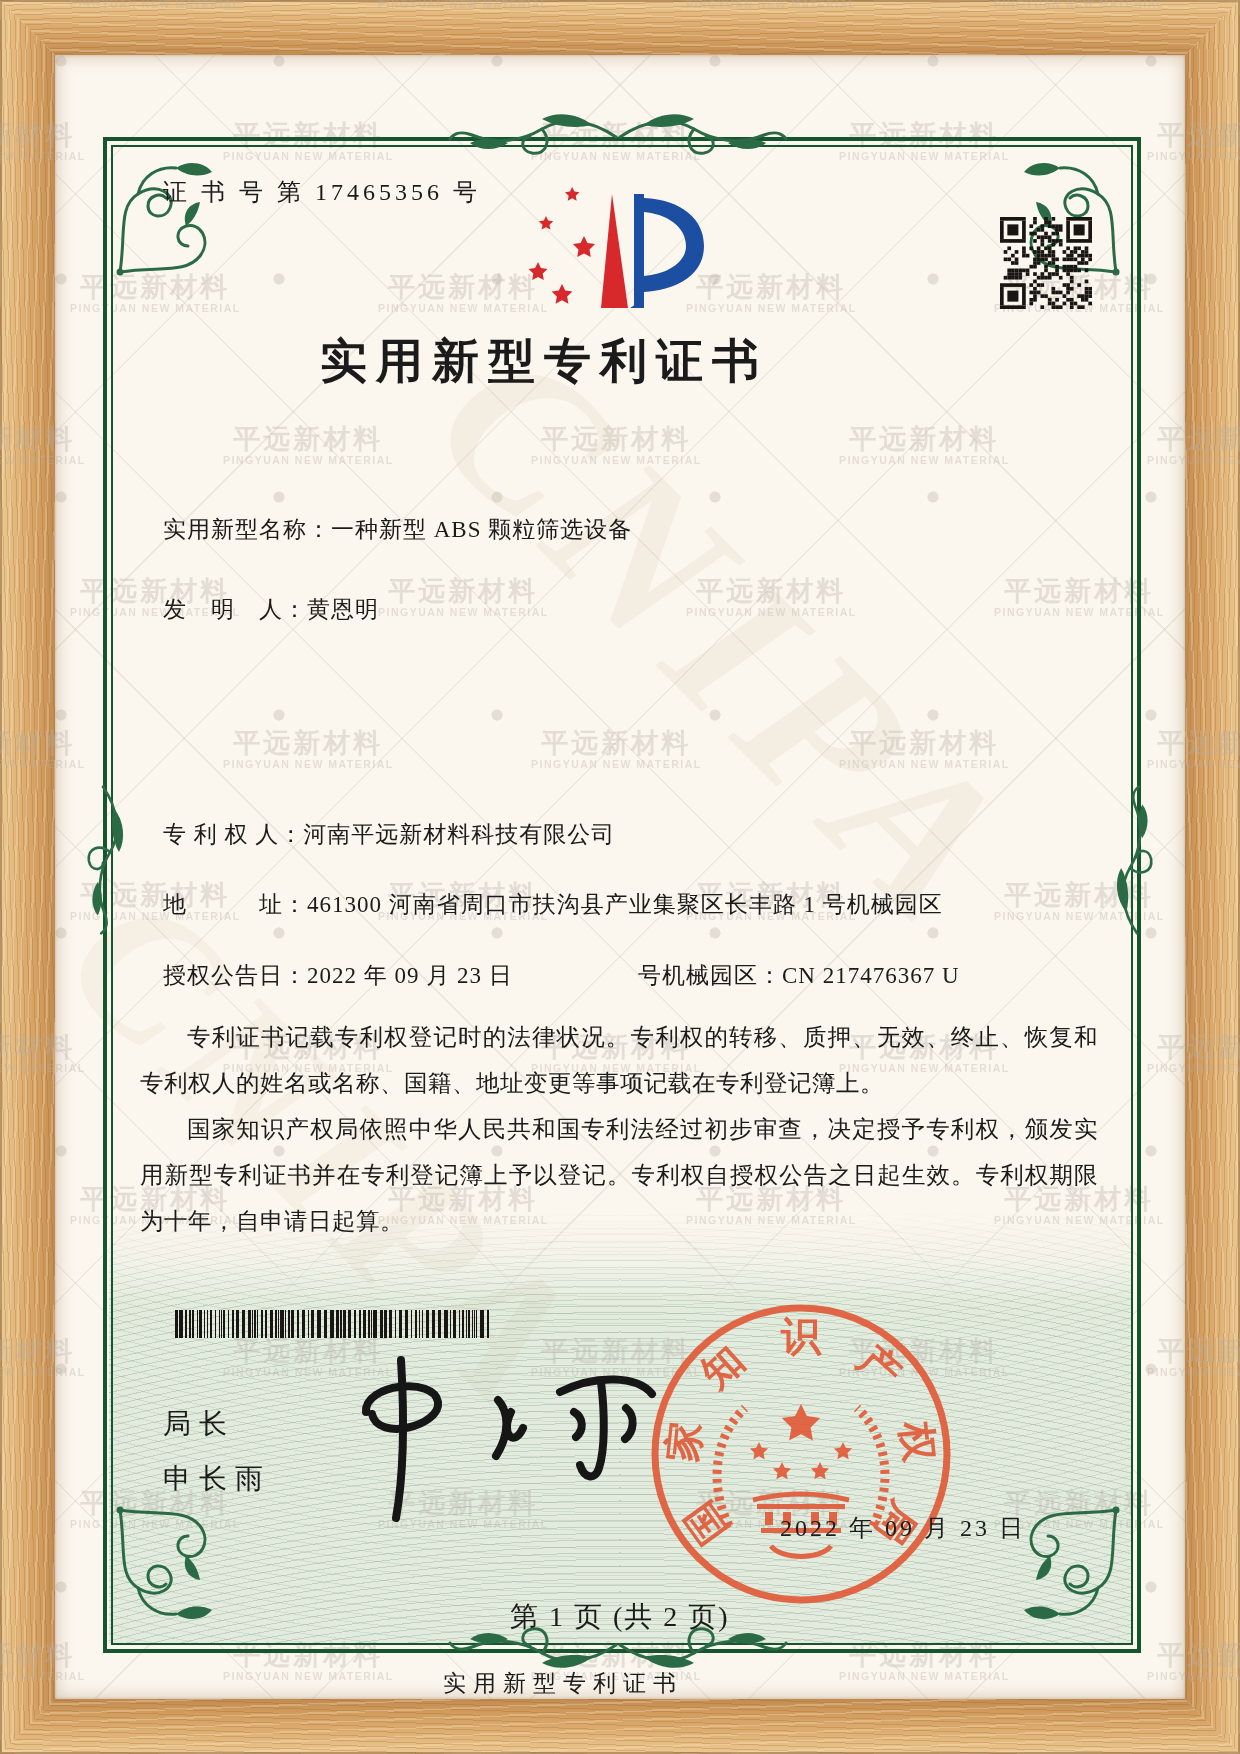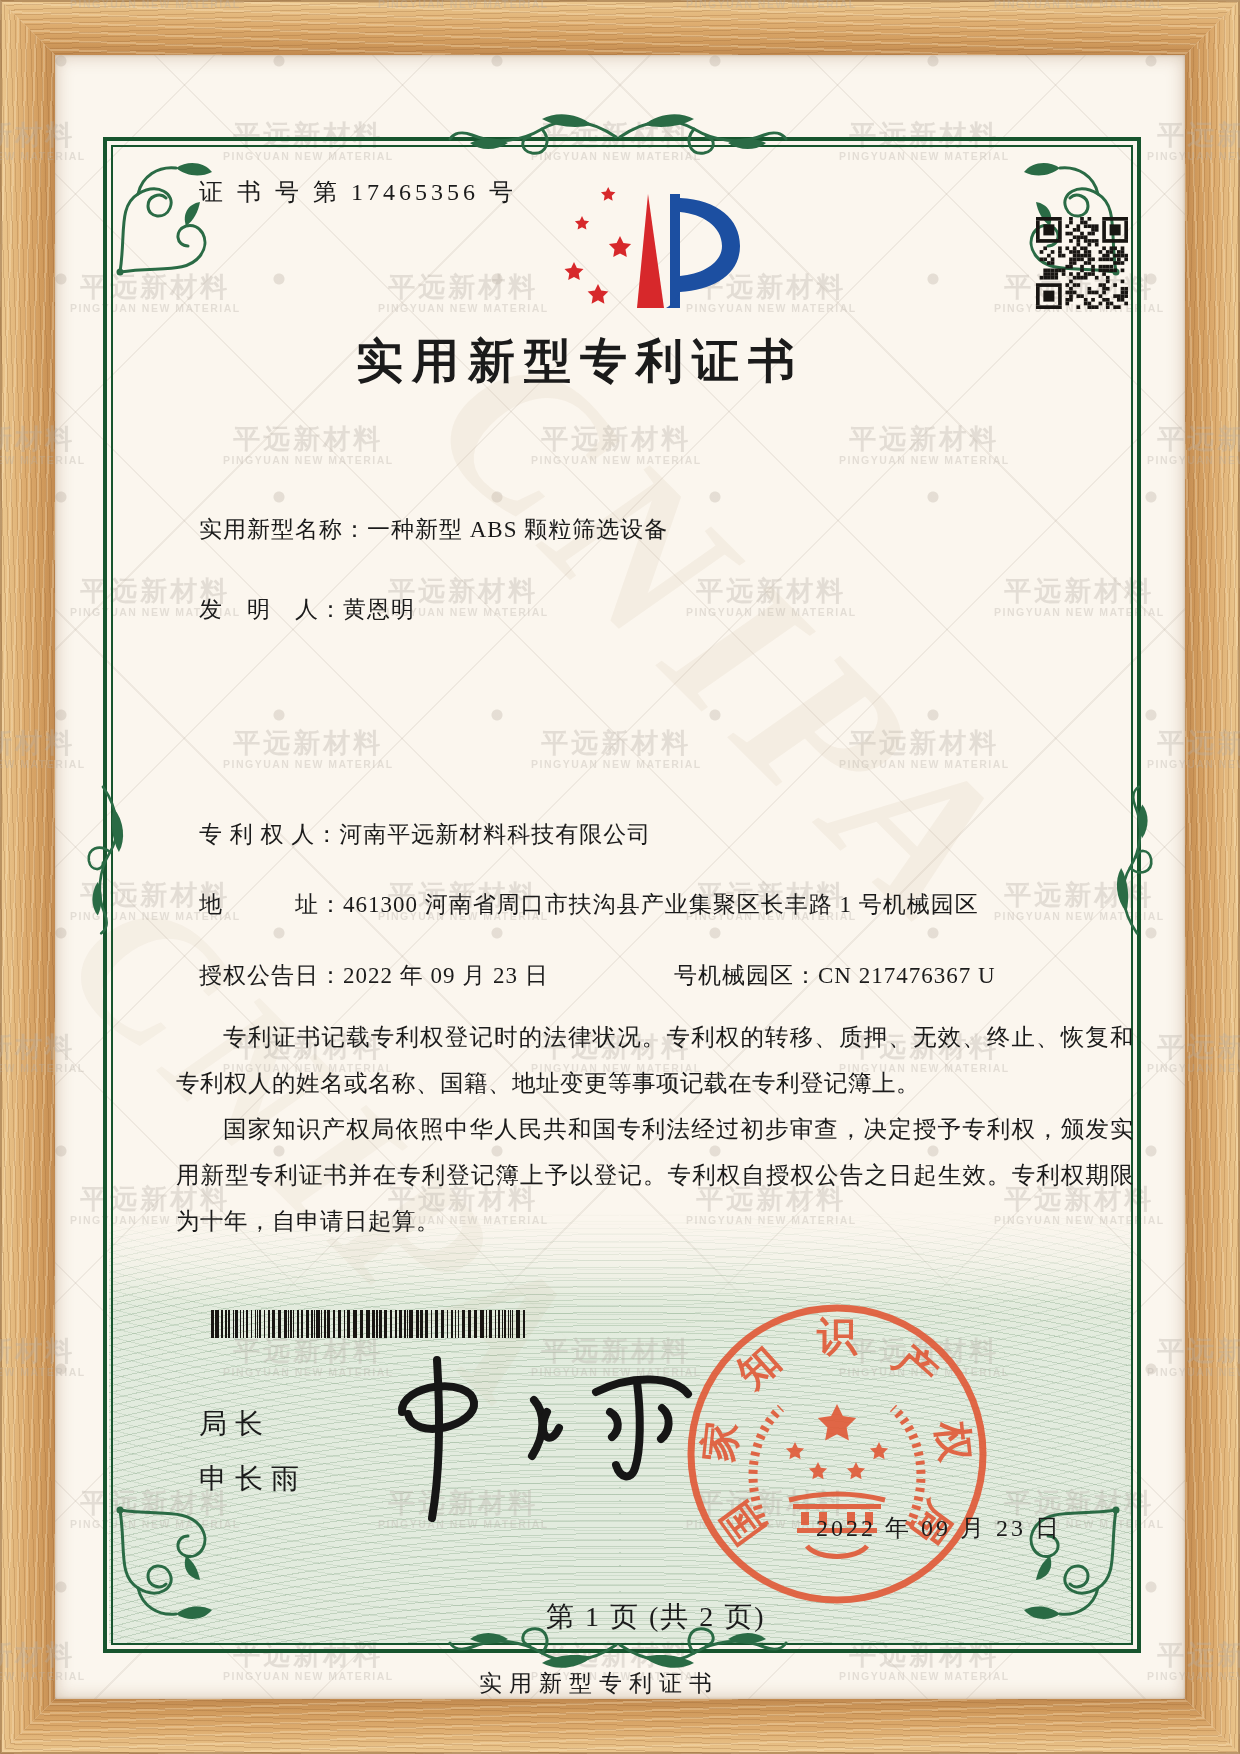--- a/index.html
+++ b/index.html
@@ -64,21 +64,21 @@
     font-family:"Liberation Serif","DejaVu Serif",serif;transform-origin:0 0;transform:rotate(45deg);
     pointer-events:none;white-space:nowrap;}
   .ghost-1{left:560px;top:300px;font-size:210px;letter-spacing:18px;}
   .ghost-2{left:180px;top:850px;font-size:190px;letter-spacing:14px;color:rgba(198,176,148,.10);}
   
   .green-border{position:absolute;left:103px;top:137px;width:1030px;height:1508px;z-index:4;
     border:4px solid #17552e;pointer-events:none;}
   .green-border-inner{position:absolute;inset:4px;border:2px solid #17552e;}
   .orn{position:absolute;z-index:5;pointer-events:none;}
   
-  .content{position:absolute;inset:0;z-index:6;margin-left:36px;}
+  .content{position:absolute;inset:0;z-index:6;}
   .cert-no{left:163px;top:176px;font-size:24px;letter-spacing:4px;}
   .logo{left:498px;top:186px;}
   .qr{left:1000px;top:217px;}
   .title{left:320px;top:330px;font-size:47px;font-weight:700;letter-spacing:9px;white-space:nowrap;}
   .field{left:163px;font-size:23px;letter-spacing:1px;white-space:nowrap;}
   .f0{top:514px}.f1{top:594px}.f2{top:669px}.f3{top:744px}.f4{top:819px}
   .f5{top:882px;white-space:normal;}
   .f5 .flabel{display:inline-block;vertical-align:top;line-height:45px;}
   .f5 .fvalue{display:inline-block;vertical-align:top;width:790px;line-height:45px;word-break:break-all;}
   .grant-a{left:163px;top:960px;}

